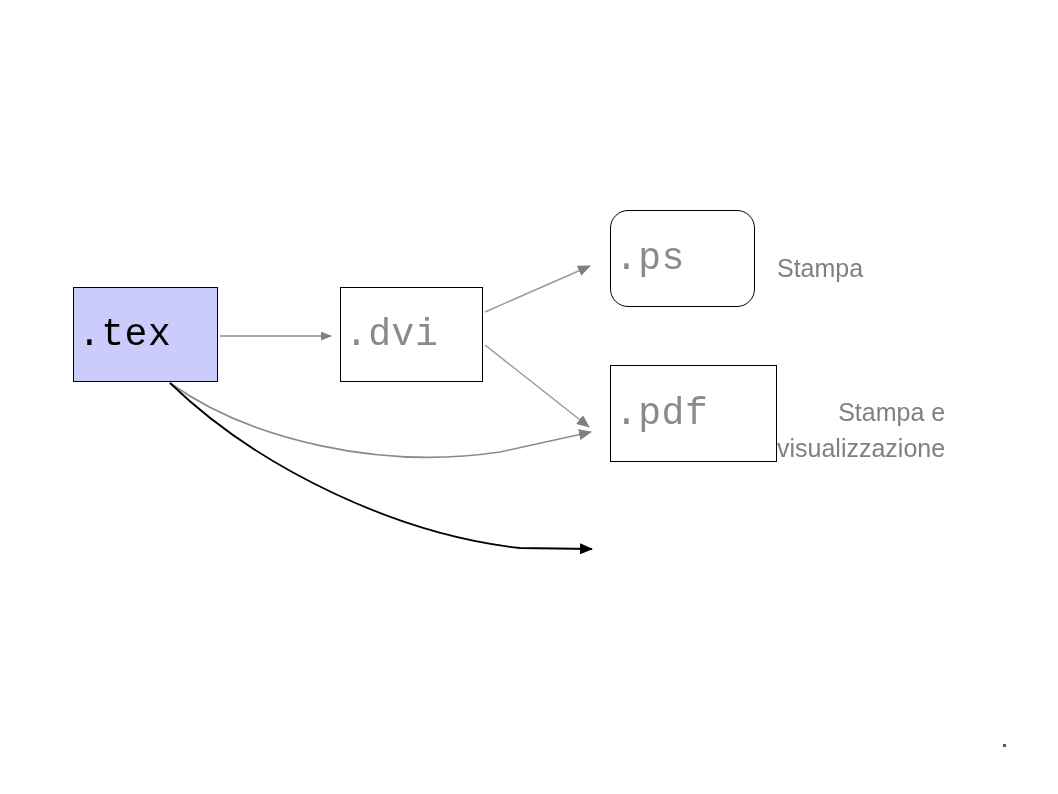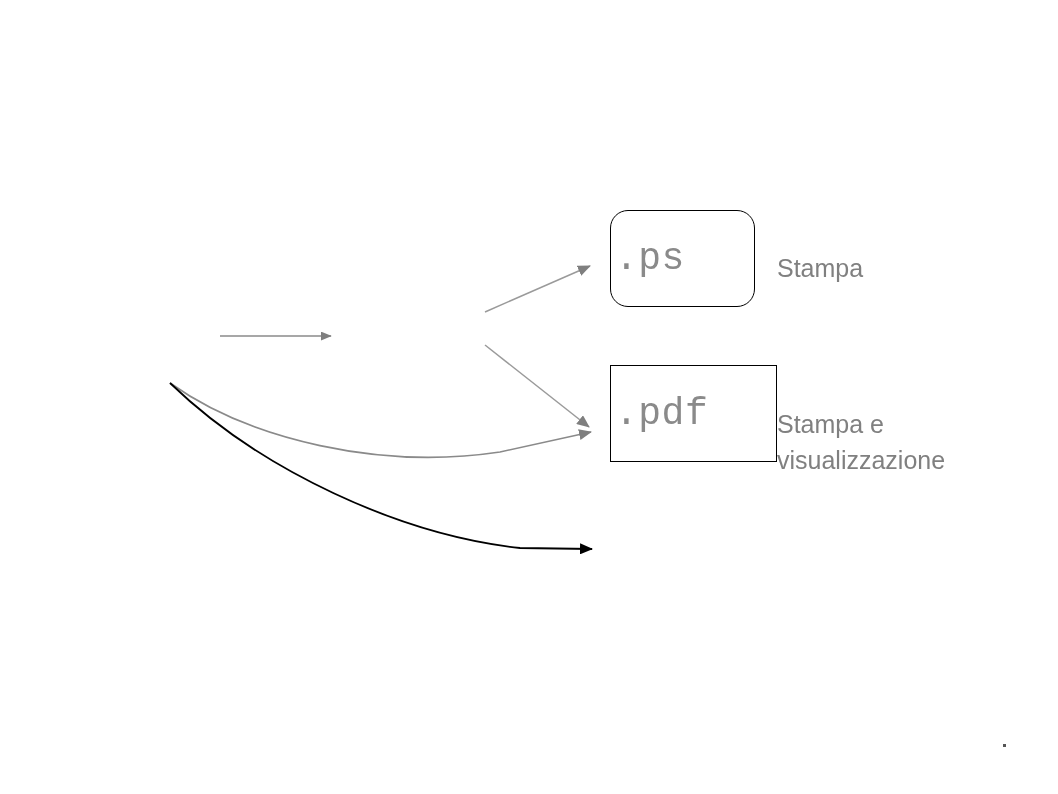--- a/index.html
+++ b/index.html
@@ -85,31 +85,37 @@
 
     <line x1="485" y1="312" x2="590" y2="266" stroke="#9a9a9a" stroke-width="1.5" marker-end="url(#ah-gray2)"></line>
 
     <line x1="485" y1="345" x2="589" y2="427" stroke="#9a9a9a" stroke-width="1.5" marker-end="url(#ah-gray2)"></line>
 
     <path d="M170,383 C250,440 380,470 500,452 L591,432" fill="none" stroke="#8a8a8a" stroke-width="1.6" marker-end="url(#ah-gray2)"></path>
 
     <path d="M170,383 C260,470 400,535 520,548 L592,549" fill="none" stroke="#000000" stroke-width="1.8" marker-end="url(#ah-black)"></path>
   </svg>
 
+  <div class="node node-filled" style="left:73px; top:287px; width:145px; height:95px; font-size:38px;">
+    <span class="lbl">.tex</span>
+  </div>
 
+  <div class="node node-plain" style="left:340px; top:287px; width:143px; height:95px; font-size:38px;">
+    <span class="lbl">.dvi</span>
+  </div>
 
   <div class="node node-plain" style="left:610px; top:210px; width:145px; height:97px; font-size:38px;border-radius:18px;">
     <span class="lbl">.ps</span>
   </div>
 
   <div class="node node-plain" style="left:610px; top:365px; width:167px; height:97px; font-size:38px;">
     <span class="lbl">.pdf</span>
   </div>
 
 
   <div class="side-label" style="left:777px; top:238px;">Stampa</div>
 
-  <div class="side-label" style="left:777px; top:394px;">Stampa e
+  <div class="side-label" style="left:777px; top:382px;text-align:right;">Stampa e
 visualizzazione</div>
 
   <div class="speck" style="left:1003px; top:744px;"></div>
 
 </div>
 
 </body></html>

